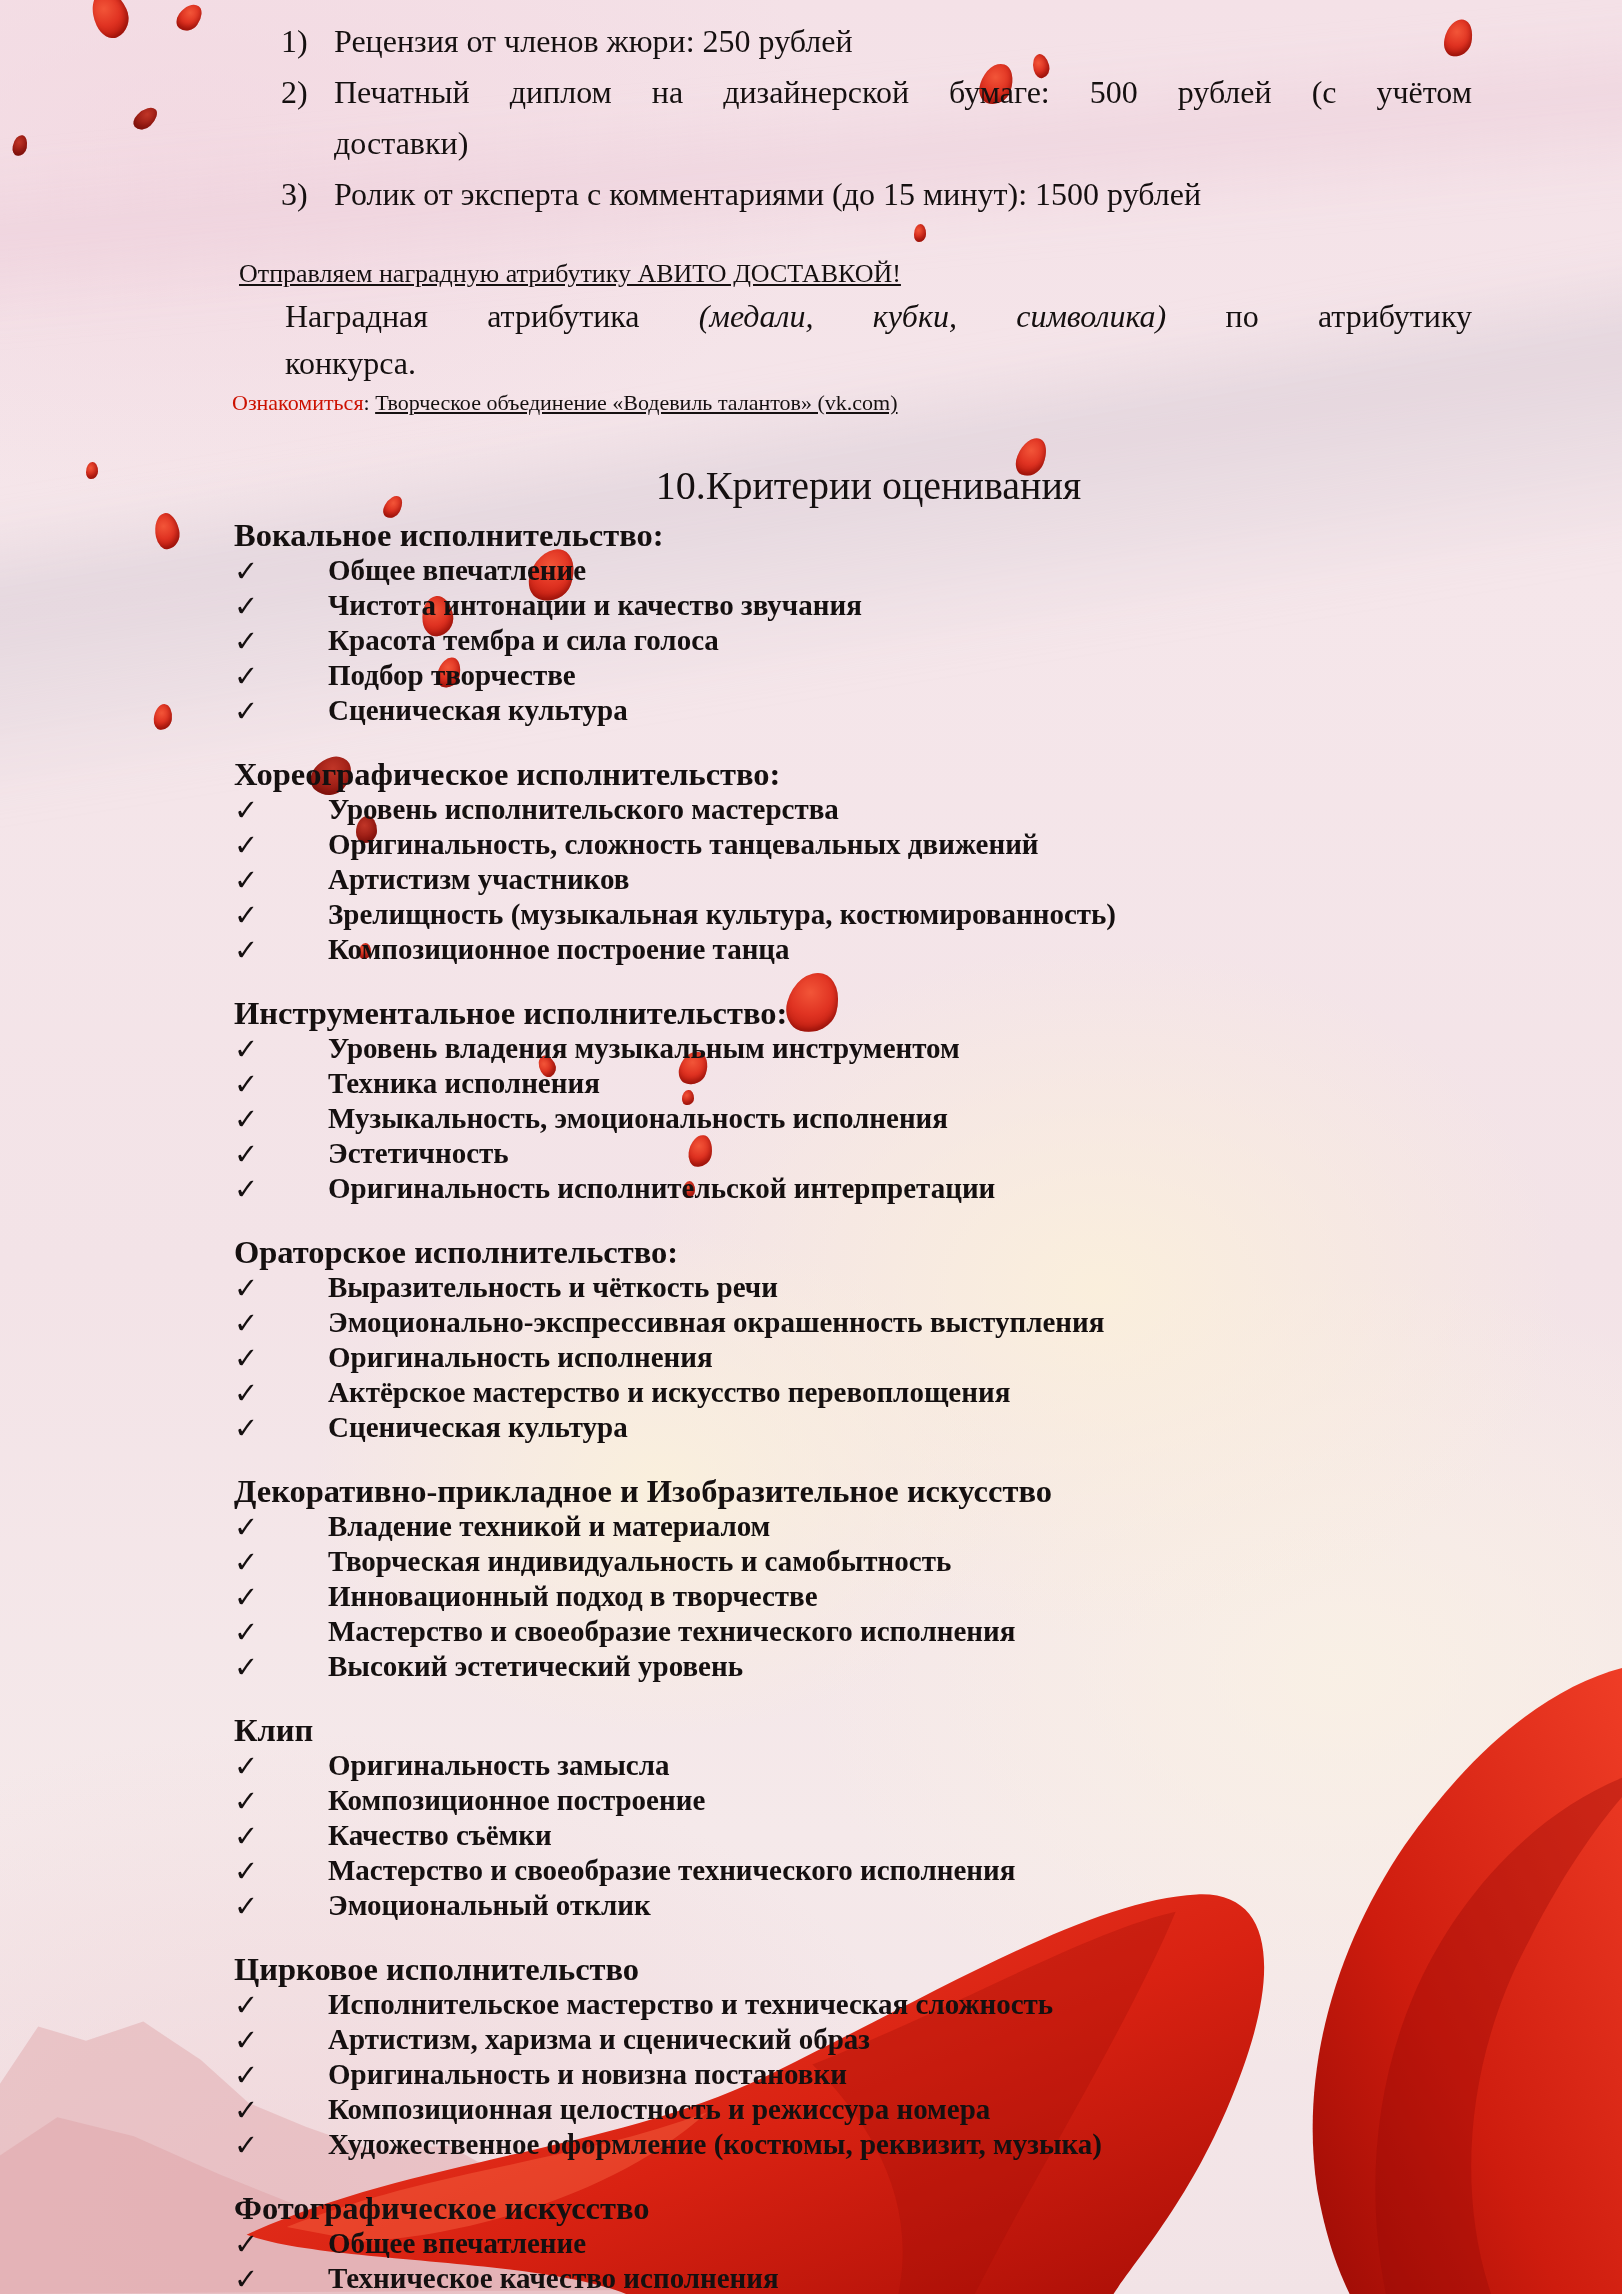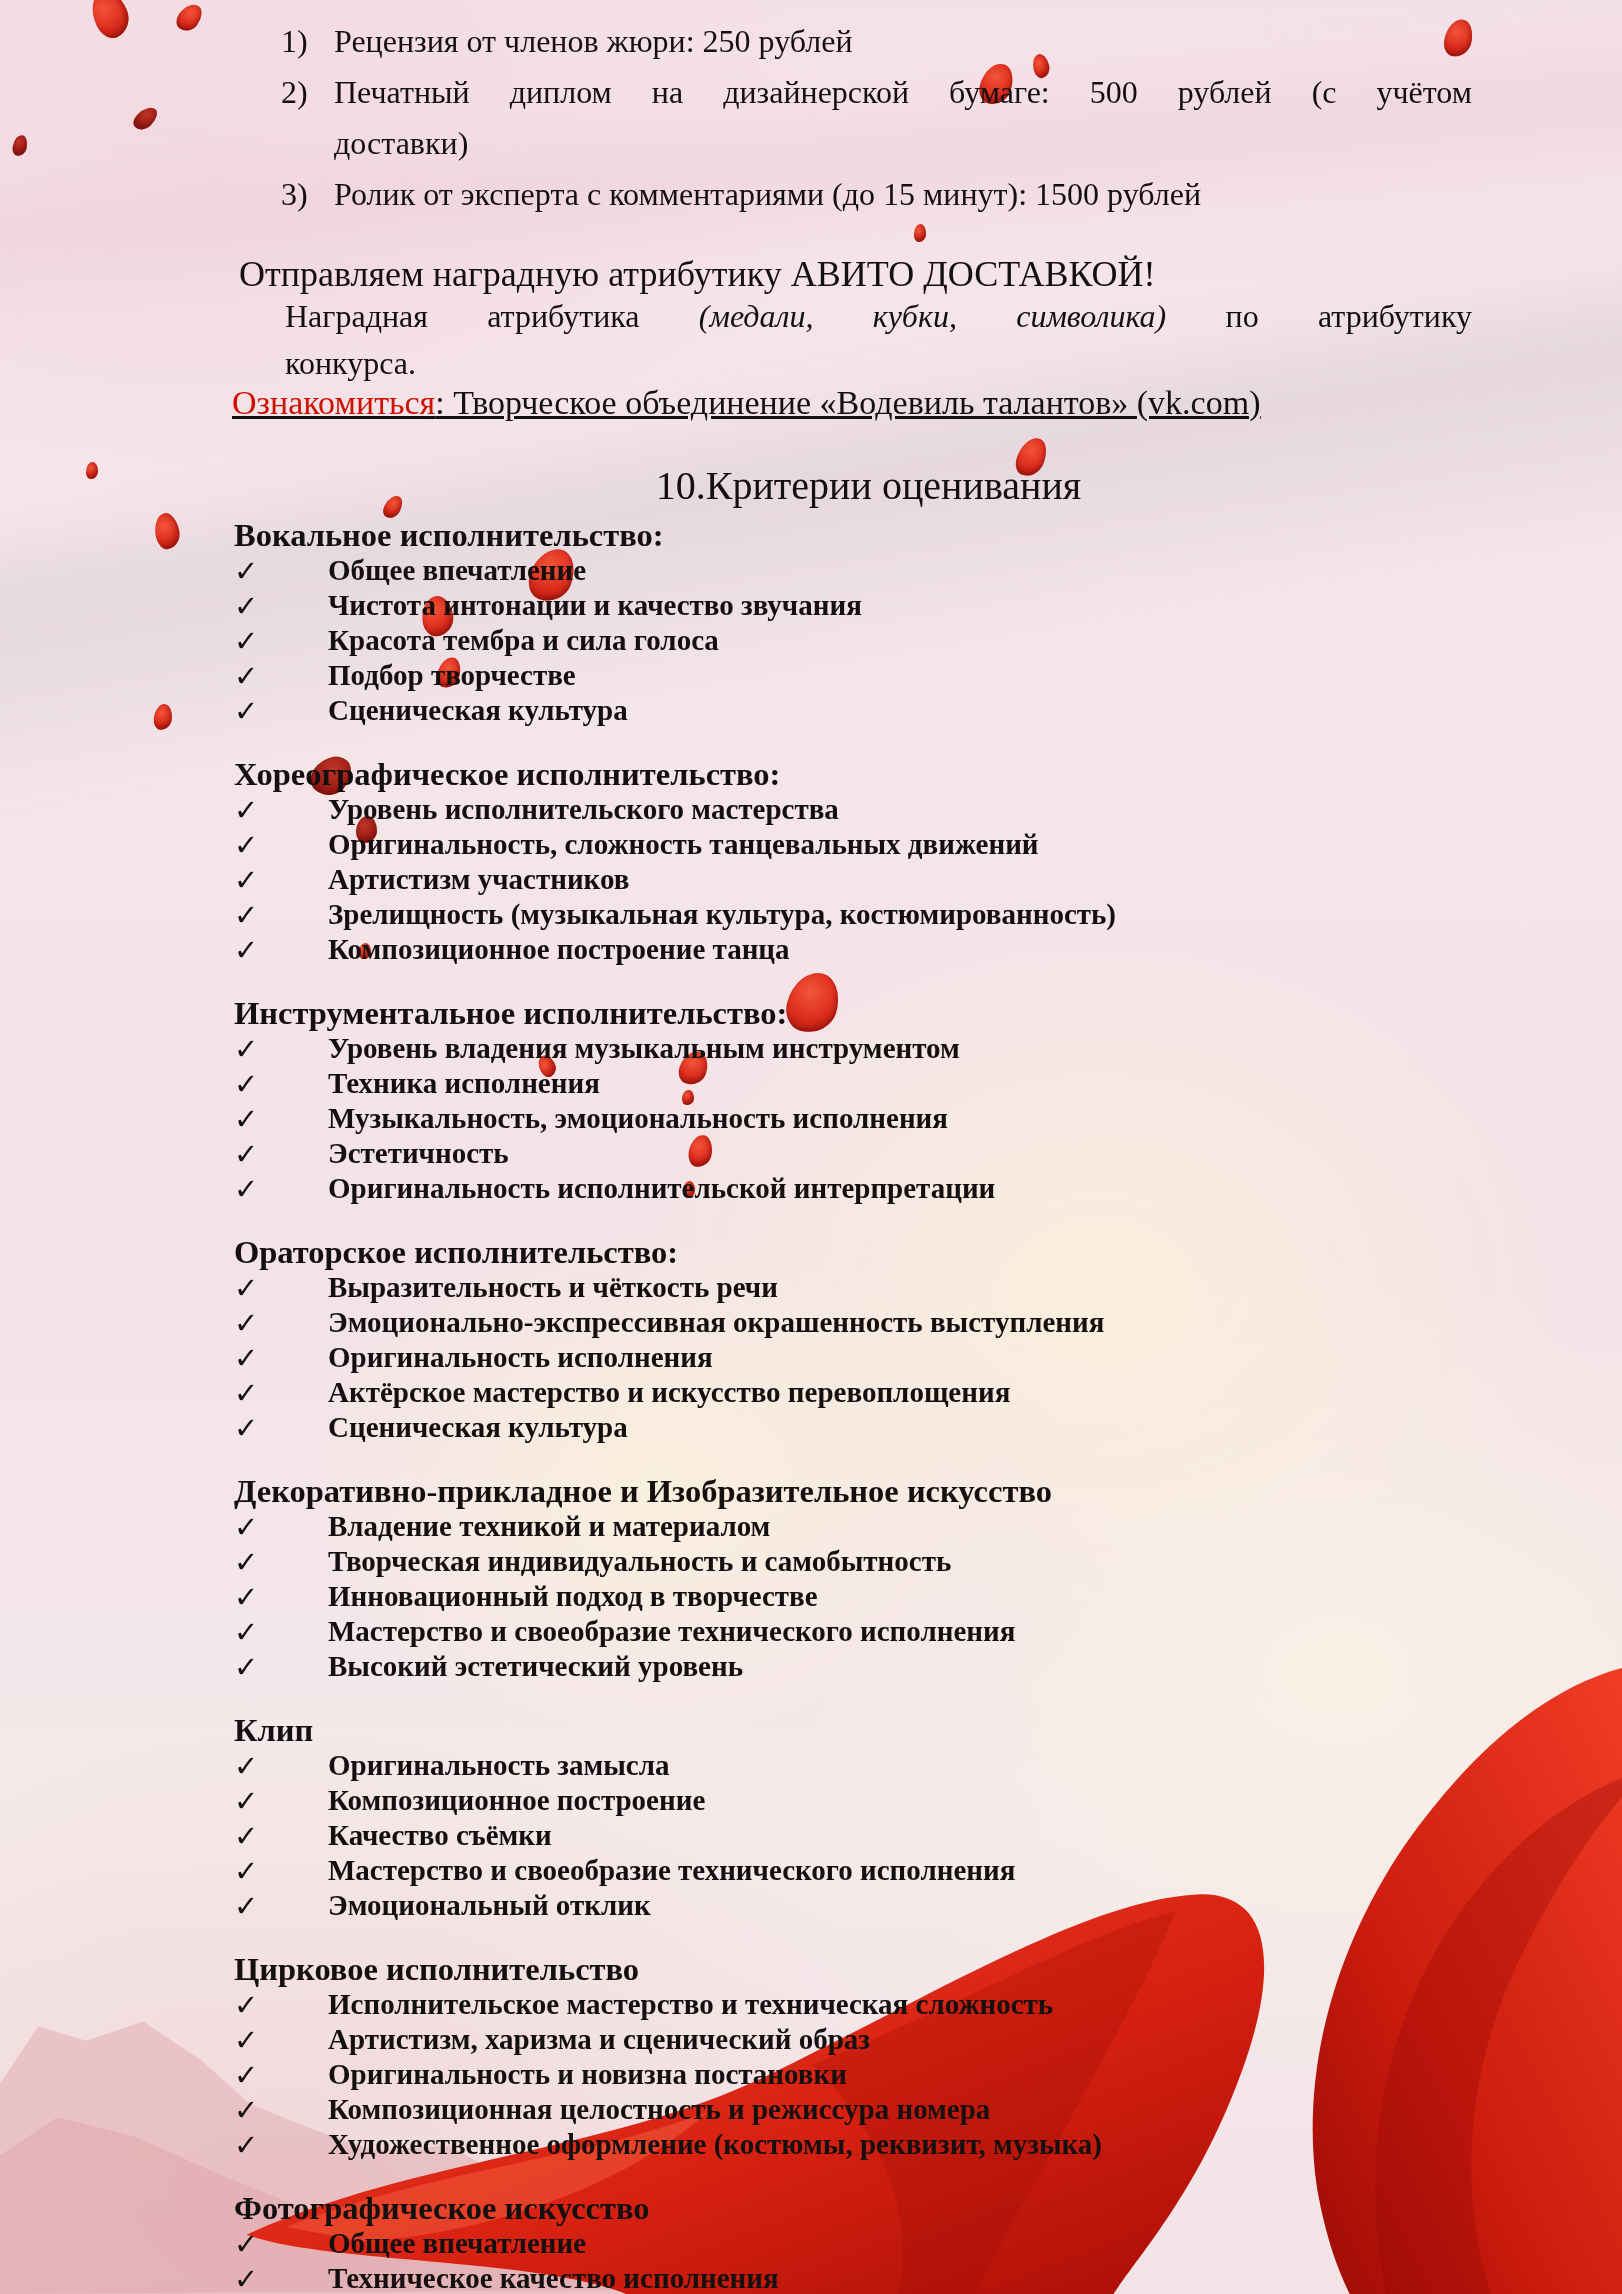--- a/index.html
+++ b/index.html
@@ -28,26 +28,26 @@
     background:radial-gradient(circle at 40% 35%, #f25538 0%, #e03322 45%, #bb1a0e 85%);
     box-shadow:inset -1.9px -2.9px 5.7px rgba(120,10,5,.5);}
   .petal.dark{background:radial-gradient(circle at 40% 35%, #c03527 0%, #a02017 50%, #7d140e 90%);}
   .content{position:absolute;left:0;top:0;width:1622px;height:2294px;z-index:5;}
   .price-list{list-style:none;margin:16.3px 150px 0 0;padding:0;font-size:32px;}
   .price-list li{position:relative;padding-left:334px;line-height:51px;}
   .price-num{position:absolute;left:281px;top:0;}
   .pl-l1,.pl-l2{display:block;}
   .pl-l2:empty{display:none;}
   .stretch{text-align:justify;text-align-last:justify;}
-  .ship{margin:32px 0 0 239px;font-size:36px;line-height:44px;}
+  .ship{margin:32px 0 0 239px;font-size:26px;line-height:44px;text-decoration:underline;}
   .award{margin:-2.9px 150px 0 285px;font-size:32px;line-height:47px;}
   .award .l1{display:block;text-align:justify;text-align-last:justify;}
   .award .l2{display:block;}
   .award .it{font-style:italic;}
-  .fam{margin:-3.8px 0 0 232px;font-size:34px;line-height:38px;text-decoration:underline;}
+  .fam{margin:-3.8px 0 0 232px;font-size:22px;line-height:38px;}
   .fam .label{color:#cc1100;}
   .fam a{color:#151010;text-decoration:underline;cursor:pointer;}
   h1.title{margin:40px 67px 0 182px;font-size:40px;line-height:48px;font-weight:normal;text-align:center;}
   .sec{margin:29px 0 0 0;}
   .sec.first{margin-top:8px;}
   .sec h3{margin:0 0 0 234px;font-size:32.5px;line-height:35px;font-weight:bold;}
   .sec ul{list-style:none;margin:0;padding:0;font-size:29px;font-weight:bold;}
   .sec ul li{position:relative;padding-left:328px;line-height:35px;}
   .check{position:absolute;left:234px;top:1px;font-size:29px;font-weight:400;}
 </style>

